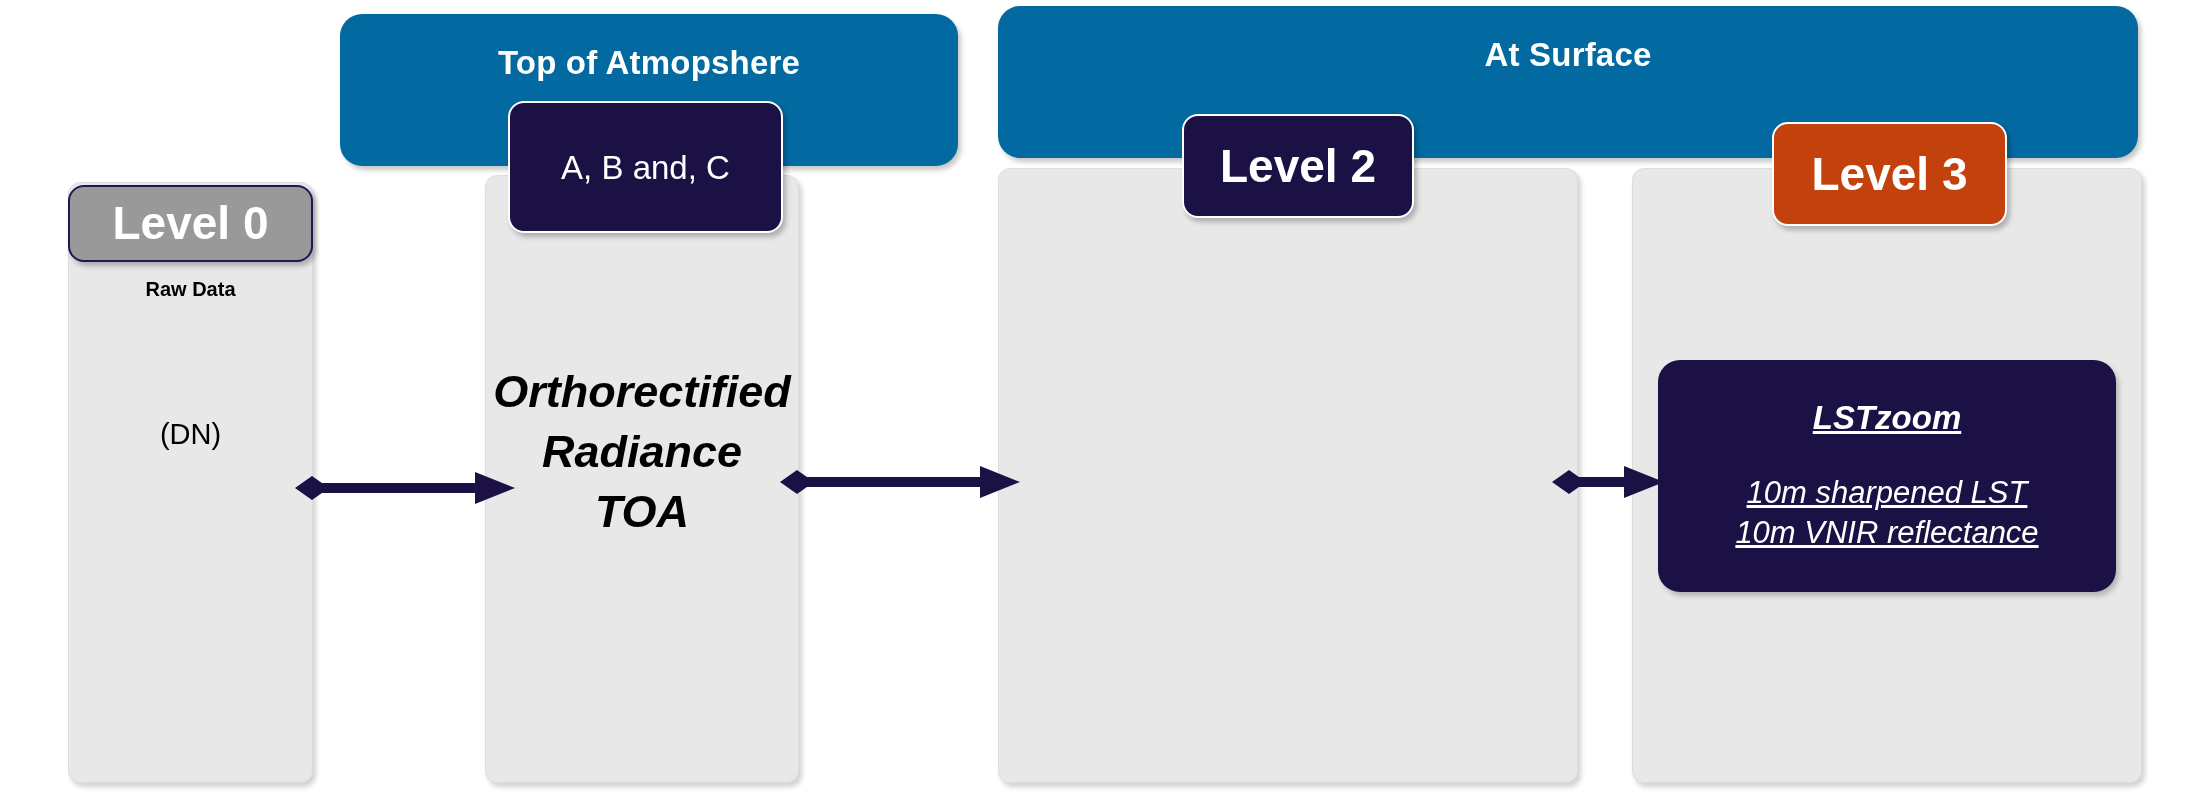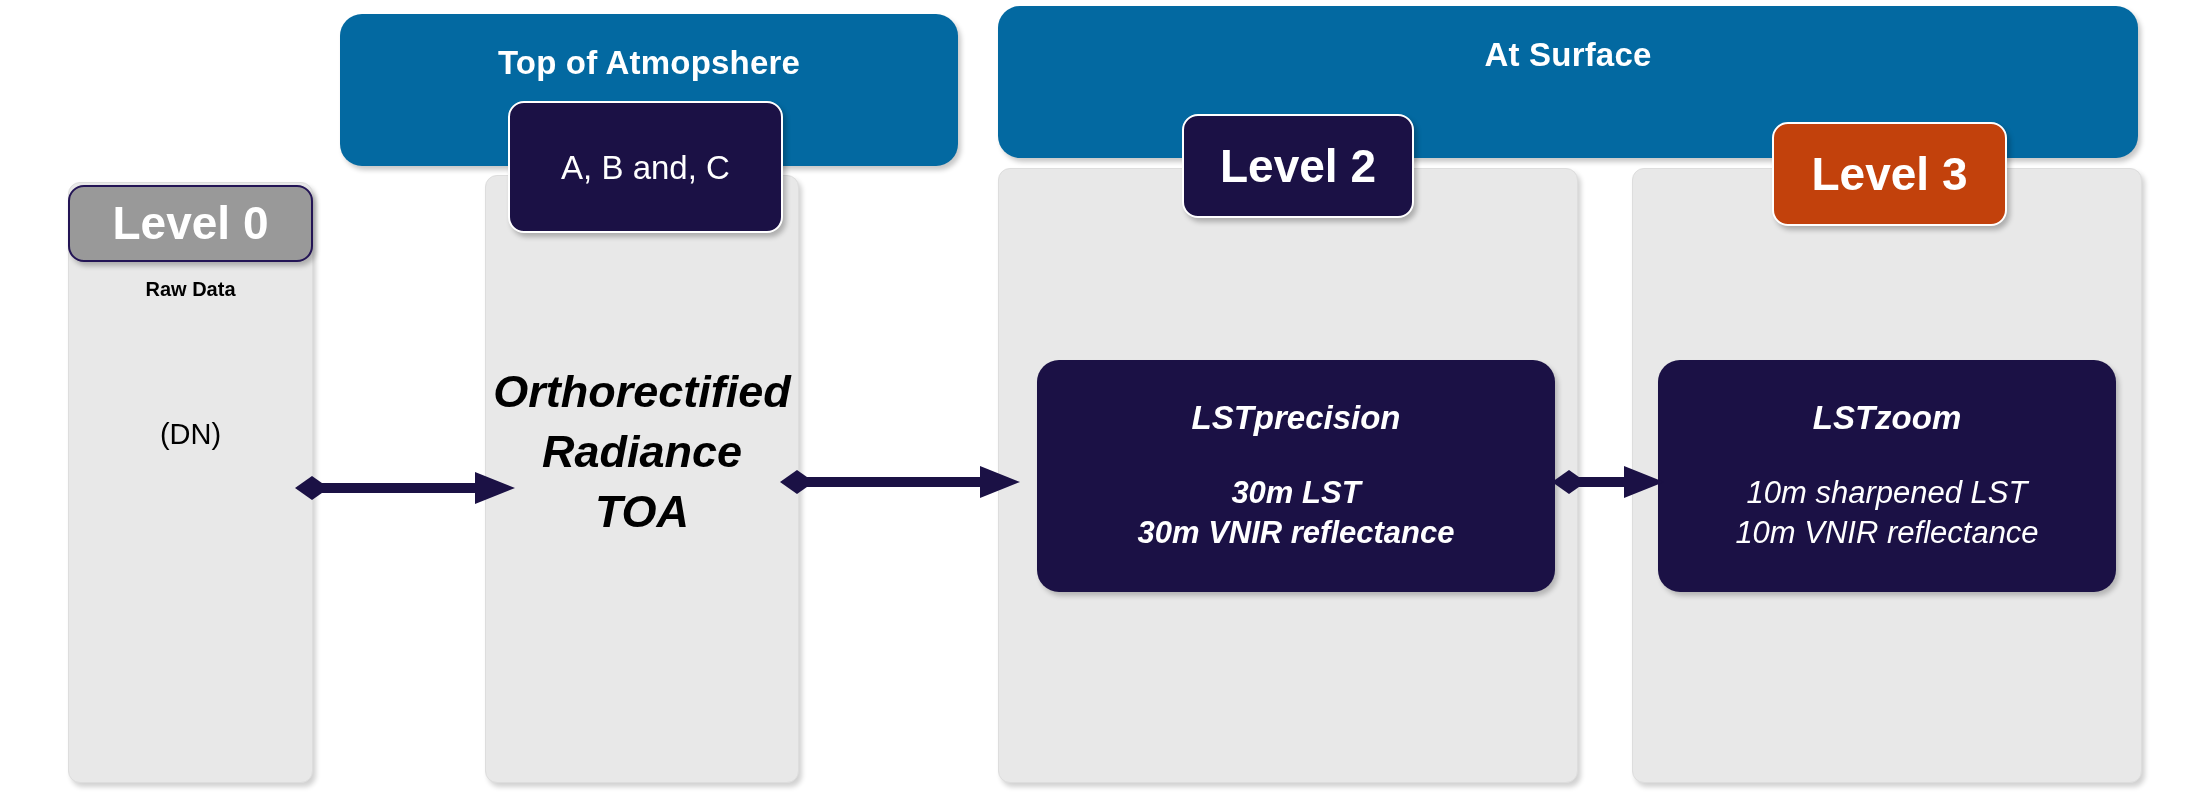--- a/index.html
+++ b/index.html
@@ -129,21 +129,21 @@
   }
   .product .pbody{
     font-size:31px;
     font-style:italic;
     line-height:1.28;
     white-space:pre-line;
     margin-top:36px;
   }
   #prod-l2{ left:1037px; top:360px; width:518px; height:232px; }
   #prod-l2 .pbody{ font-weight:bold; }
-  #prod-l3{ left:1658px; top:360px; width:458px; height:232px; }
+  #prod-l3{ left:1658px; top:360px; width:458px; height:232px;text-decoration:underline; }
   #prod-l3 .pbody{ font-weight:normal; }
 
   
   .arrow{ position:absolute; }
   #arrow-1{ left:295px;  top:468px; width:220px; height:40px; }
   #arrow-2{ left:780px;  top:462px; width:240px; height:40px; }
   #arrow-3{ left:1552px; top:462px; width:112px; height:40px; }
 </style>
 </head>
 <body>
@@ -163,25 +163,20 @@
   <div class="column" id="col-l2"></div>
   <div class="column" id="col-l3"></div>
 
   <div class="col-text" id="txt-rawdata">Raw Data</div>
   <div class="col-text" id="txt-dn">(DN)</div>
 
   <div class="col-text" id="txt-ortho">Orthorectified
 Radiance
 TOA</div>
 
-  <div class="product" id="prod-l2">
-    <div class="ptitle">LSTprecision</div>
-    <div class="pbody">30m LST
-30m VNIR reflectance</div>
-  </div>
 
   <div class="product" id="prod-l3">
     <div class="ptitle">LSTzoom</div>
     <div class="pbody">10m sharpened LST
 10m VNIR reflectance</div>
   </div>
 
   <div class="badge" id="badge-l0">
     <span class="big">Level 0</span>
   </div>

